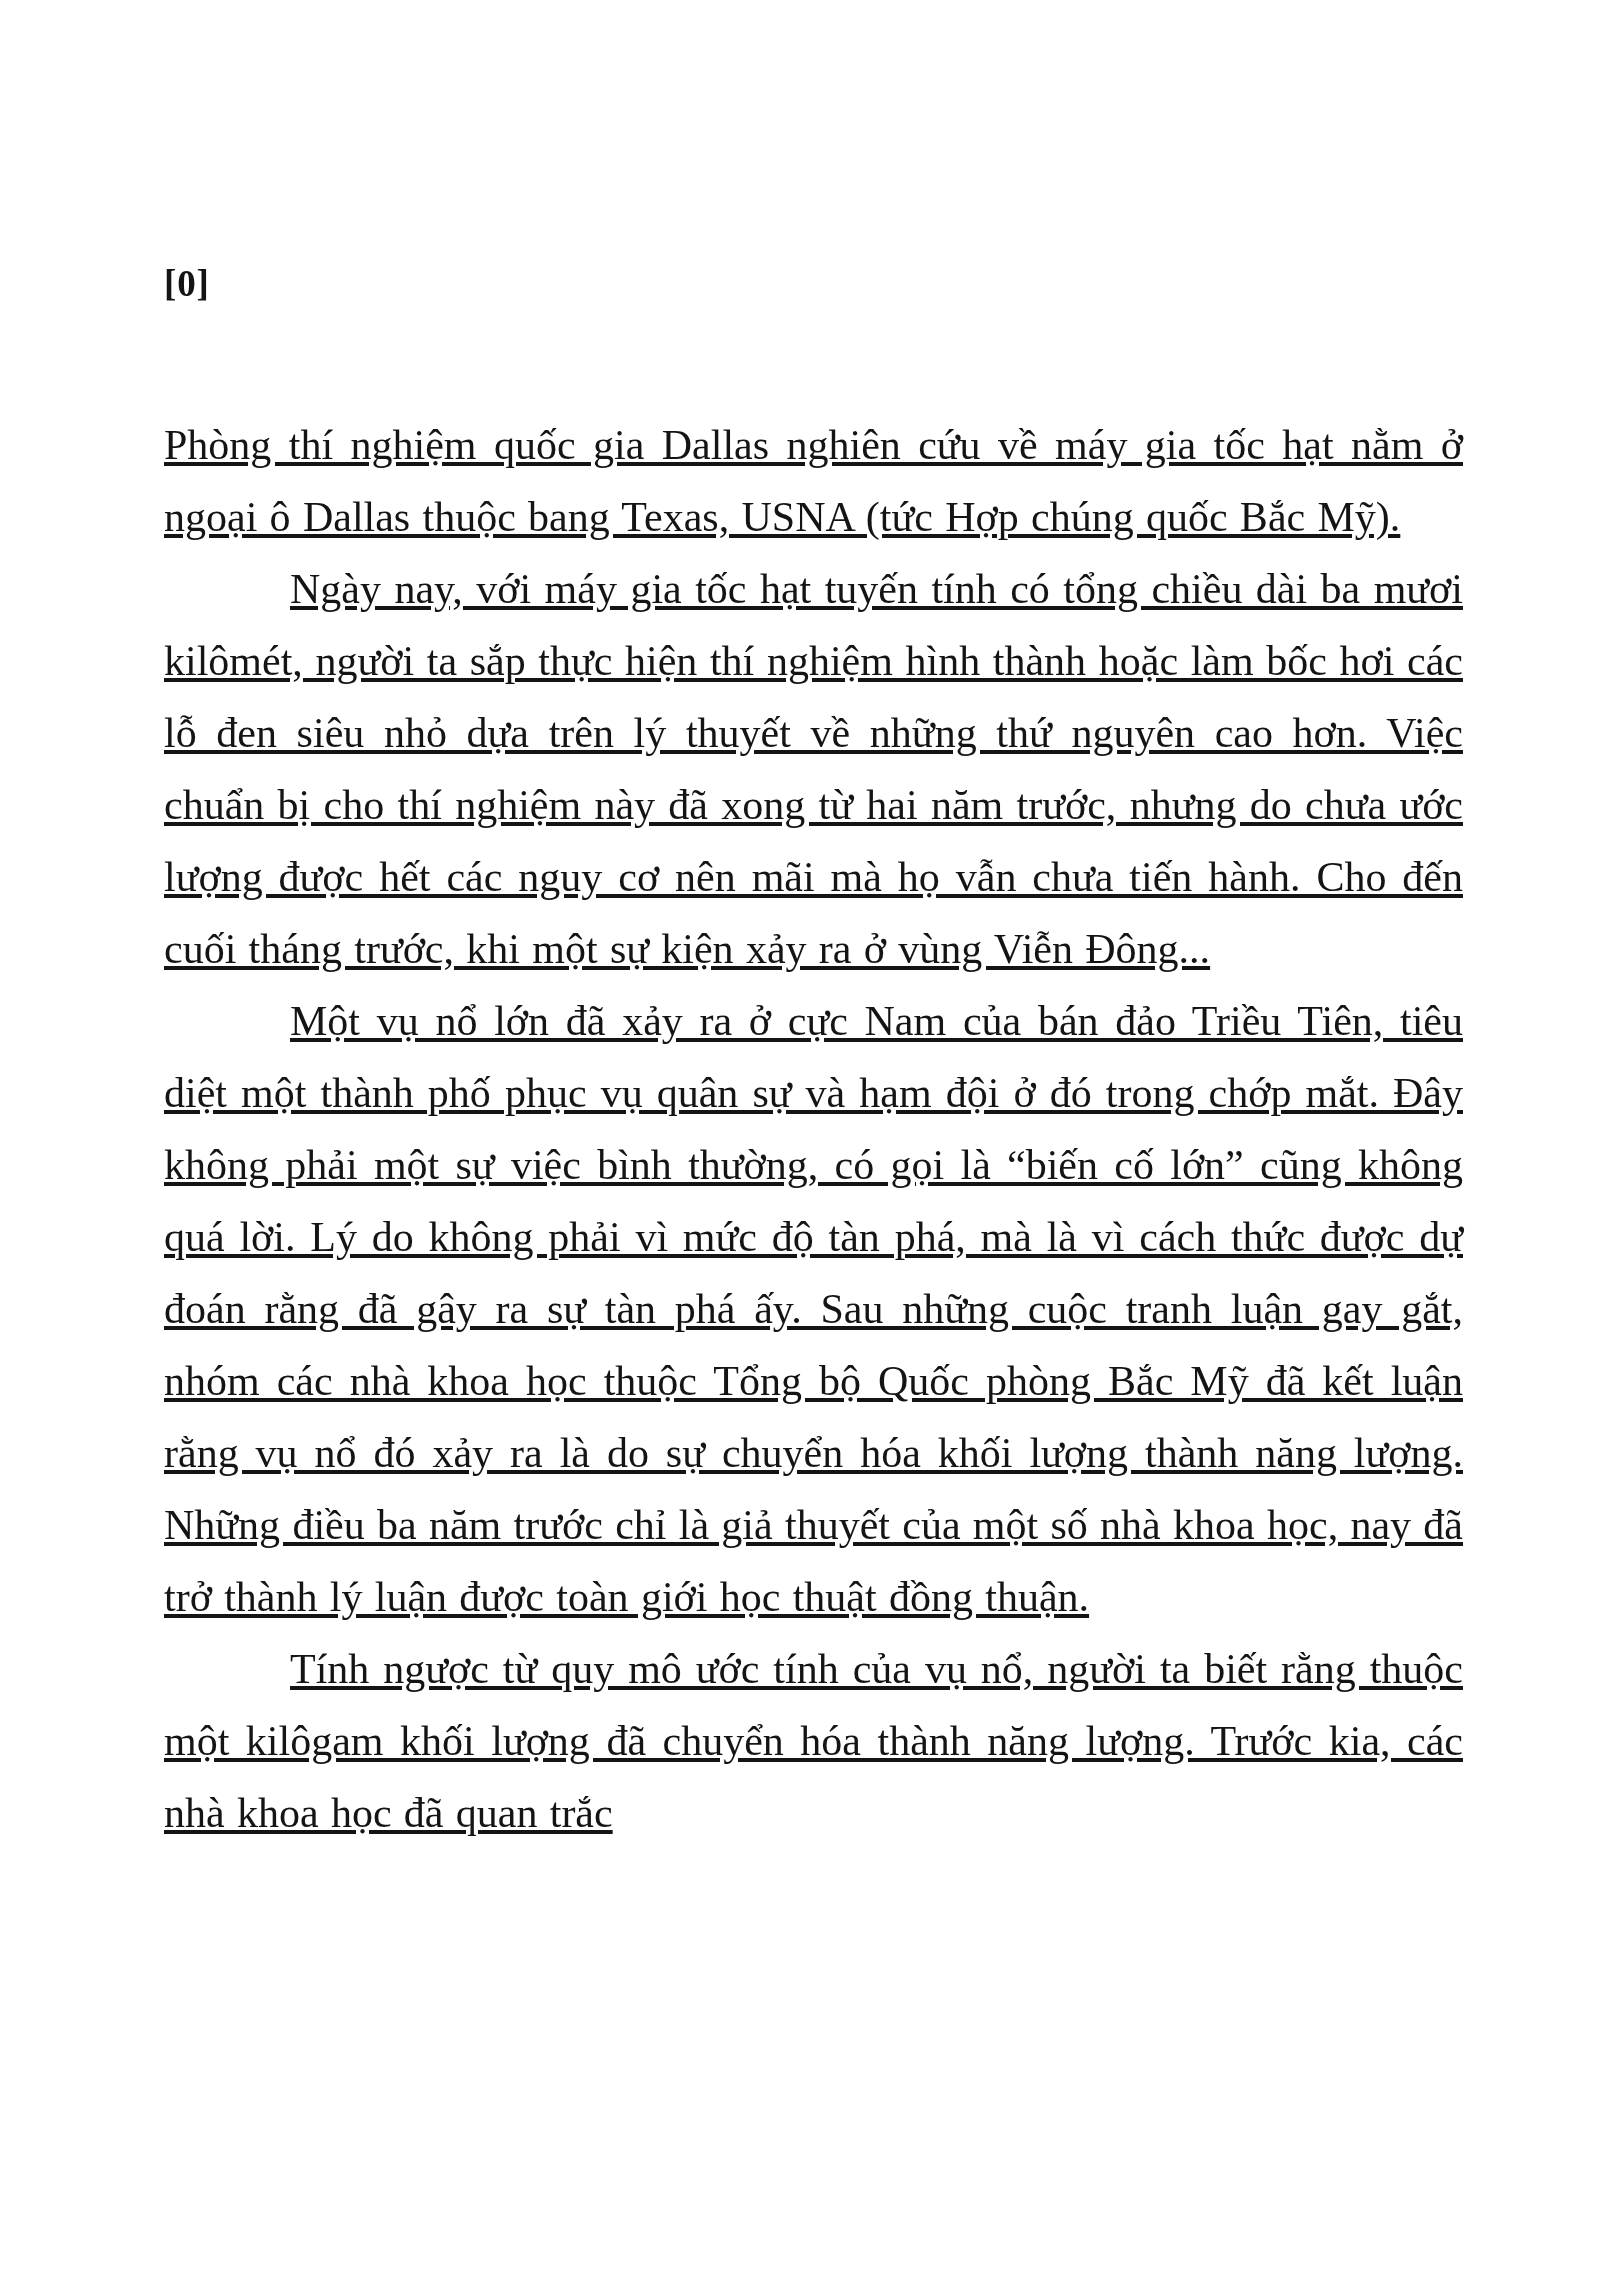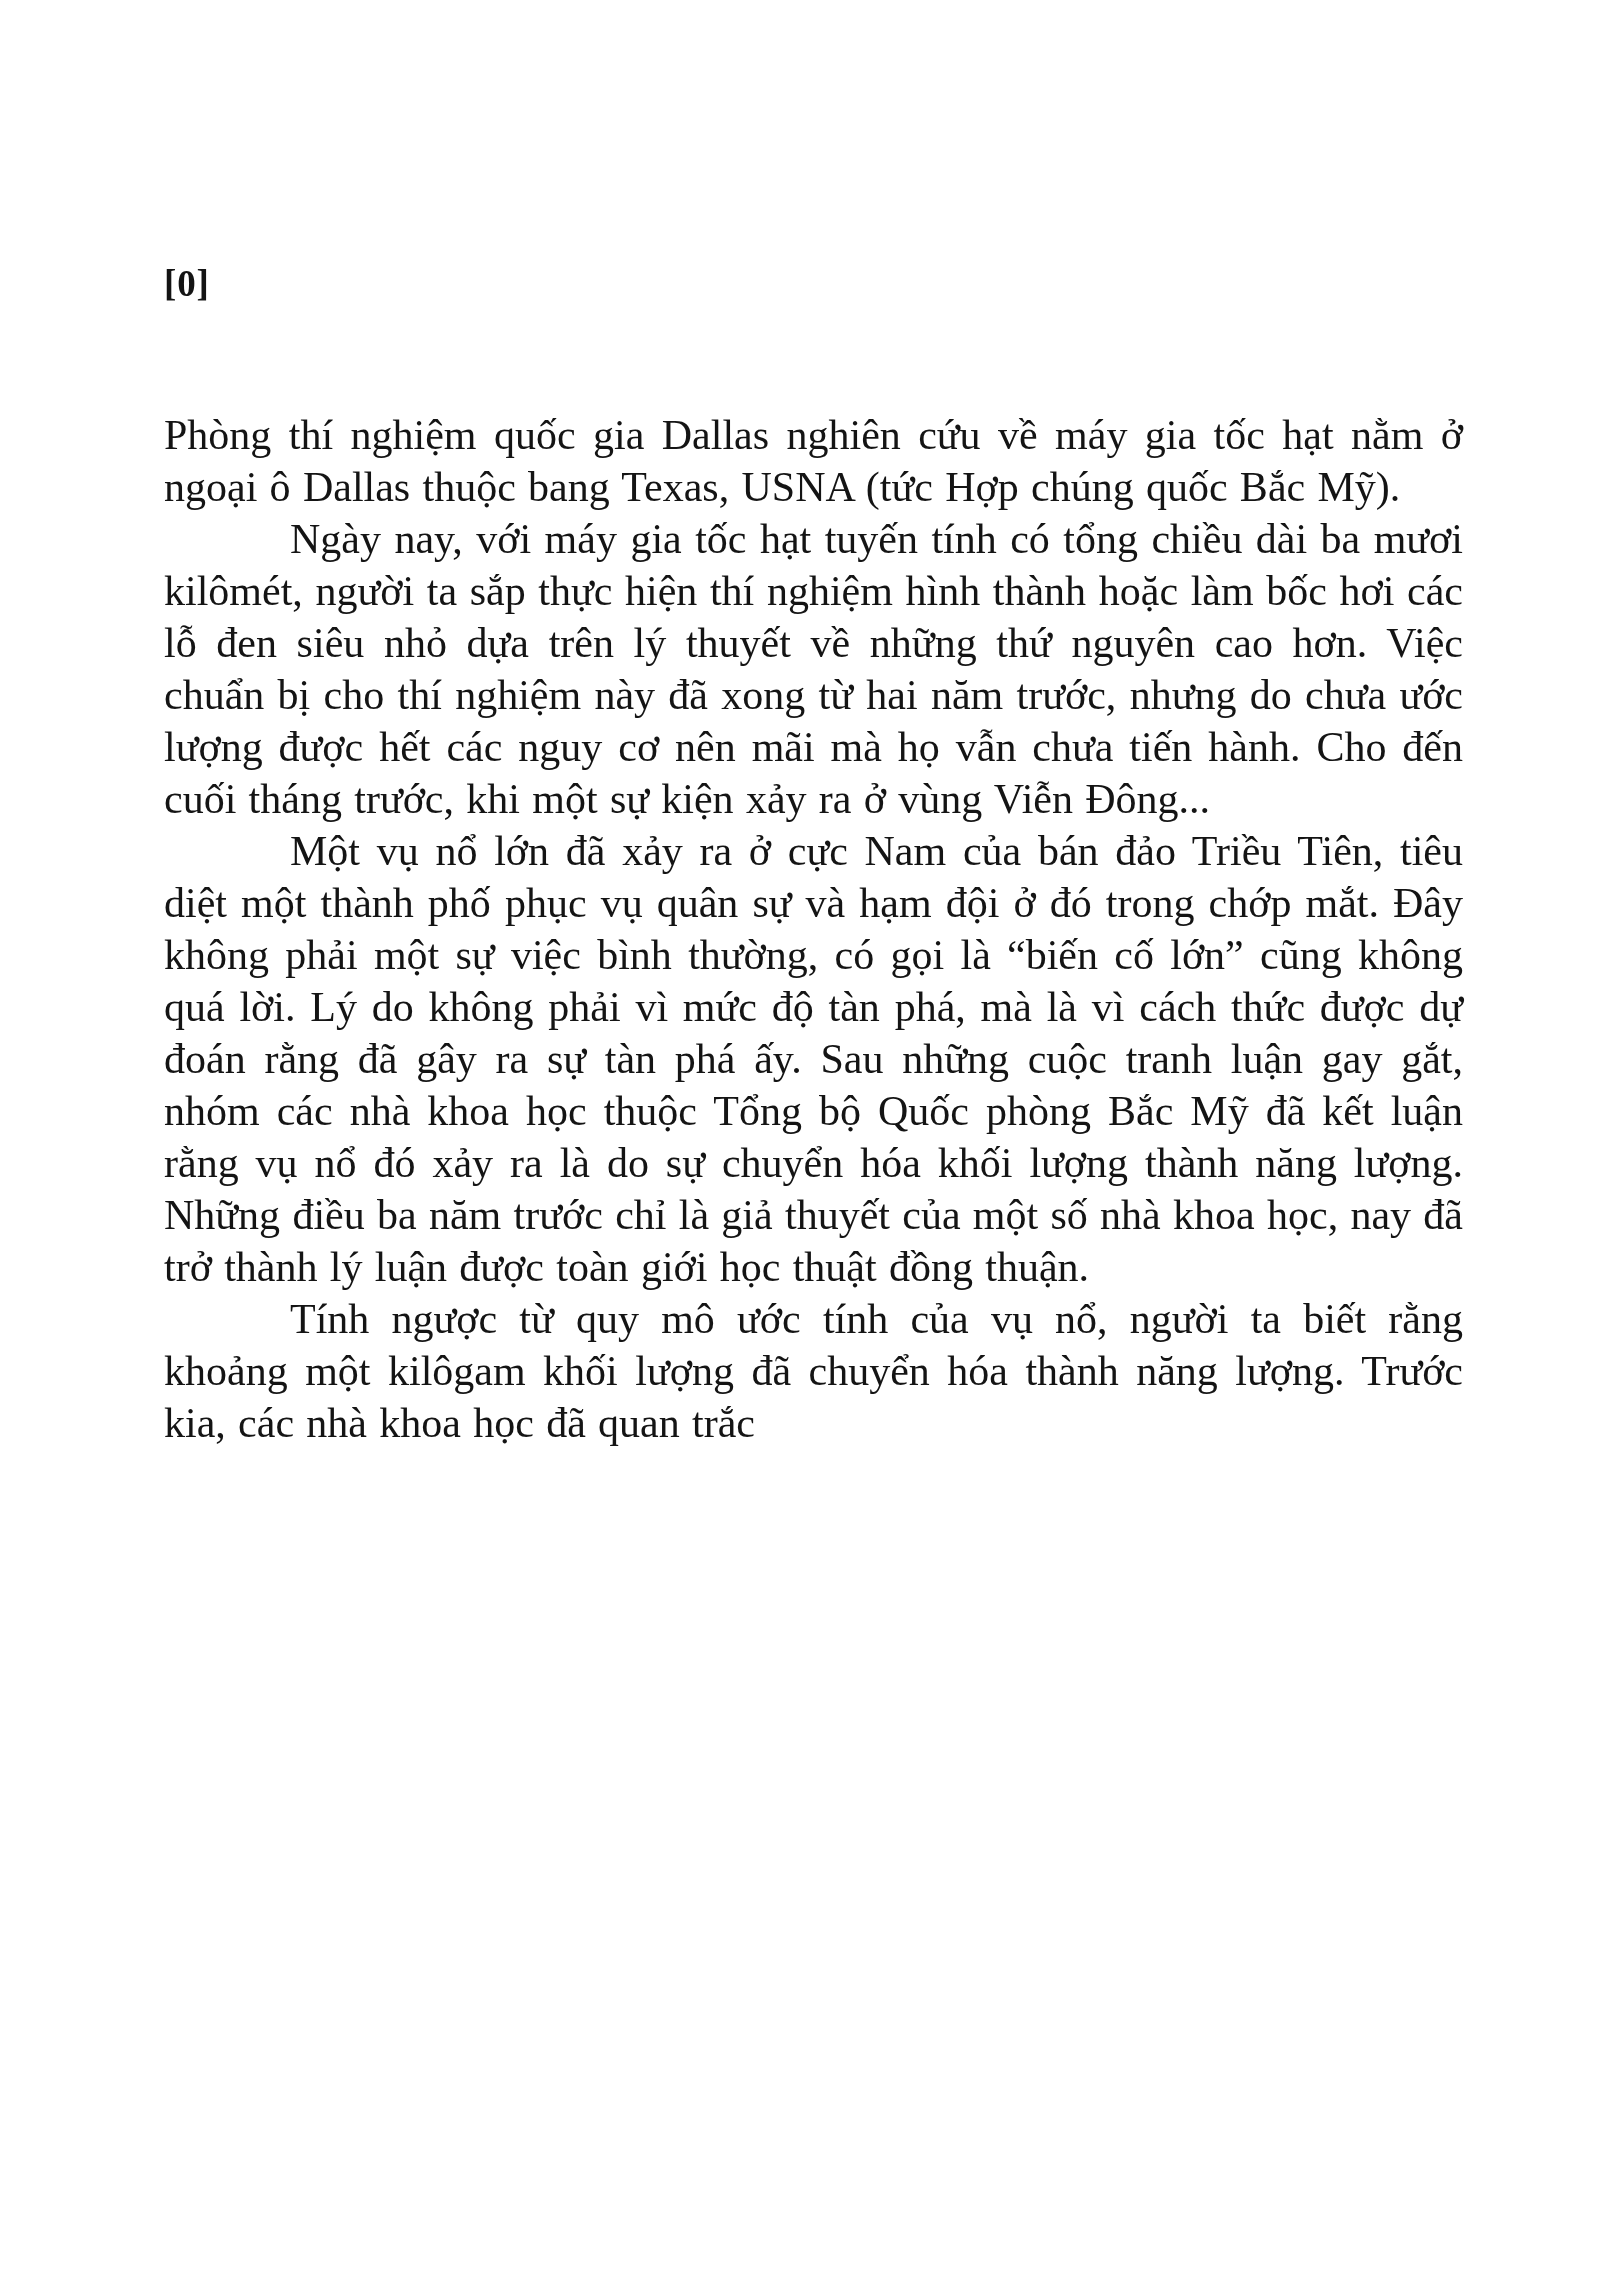--- a/index.html
+++ b/index.html
@@ -24,36 +24,37 @@
   }
   .section-marker {
     font-size: 37px;
     font-weight: bold;
     letter-spacing: 0.9px;
     margin: 0 0 104px 0;
   }
   .body-text p {
     margin: 0;
     font-size: 42px;
-    line-height: 52px;
+    line-height: 72px;
     text-align: justify;
     word-spacing: 1.8px;
     text-indent: 0;
+    text-decoration: underline;
   }
   .body-text p.indent {
     text-indent: 126px;
   }
 </style>
 </head>
 <body>
 
 <div class="page">
   <div class="content">
     <div class="section-marker">[0]</div>
     <div class="body-text">
       <p>Phòng thí nghiệm quốc gia Dallas nghiên cứu về máy gia tốc hạt nằm ở ngoại ô Dallas thuộc bang Texas, USNA (tức Hợp chúng quốc Bắc Mỹ).</p>
       <p class="indent">Ngày nay, với máy gia tốc hạt tuyến tính có tổng chiều dài ba mươi kilômét, người ta sắp thực hiện thí nghiệm hình thành hoặc làm bốc hơi các lỗ đen siêu nhỏ dựa trên lý thuyết về những thứ nguyên cao hơn. Việc chuẩn bị cho thí nghiệm này đã xong từ hai năm trước, nhưng do chưa ước lượng được hết các nguy cơ nên mãi mà họ vẫn chưa tiến hành. Cho đến cuối tháng trước, khi một sự kiện xảy ra ở vùng Viễn Đông...</p>
       <p class="indent">Một vụ nổ lớn đã xảy ra ở cực Nam của bán đảo Triều Tiên, tiêu diệt một thành phố phục vụ quân sự và hạm đội ở đó trong chớp mắt. Đây không phải một sự việc bình thường, có gọi là “biến cố lớn” cũng không quá lời. Lý do không phải vì mức độ tàn phá, mà là vì cách thức được dự đoán rằng đã gây ra sự tàn phá ấy. Sau những cuộc tranh luận gay gắt, nhóm các nhà khoa học thuộc Tổng bộ Quốc phòng Bắc Mỹ đã kết luận rằng vụ nổ đó xảy ra là do sự chuyển hóa khối lượng thành năng lượng. Những điều ba năm trước chỉ là giả thuyết của một số nhà khoa học, nay đã trở thành lý luận được toàn giới học thuật đồng thuận.</p>
-      <p class="indent">Tính ngược từ quy mô ước tính của vụ nổ, người ta biết rằng khoảng một kilôgam khối lượng đã chuyển hóa thành năng lượng. Trước kia, các nhà khoa học đã quan trắc</p>
+      <p class="indent">Tính ngược từ quy mô ước tính của vụ nổ, người ta biết rằng thuộc một kilôgam khối lượng đã chuyển hóa thành năng lượng. Trước kia, các nhà khoa học đã quan trắc</p>
     </div>
   </div>
 </div>
 
 
 </body></html>

